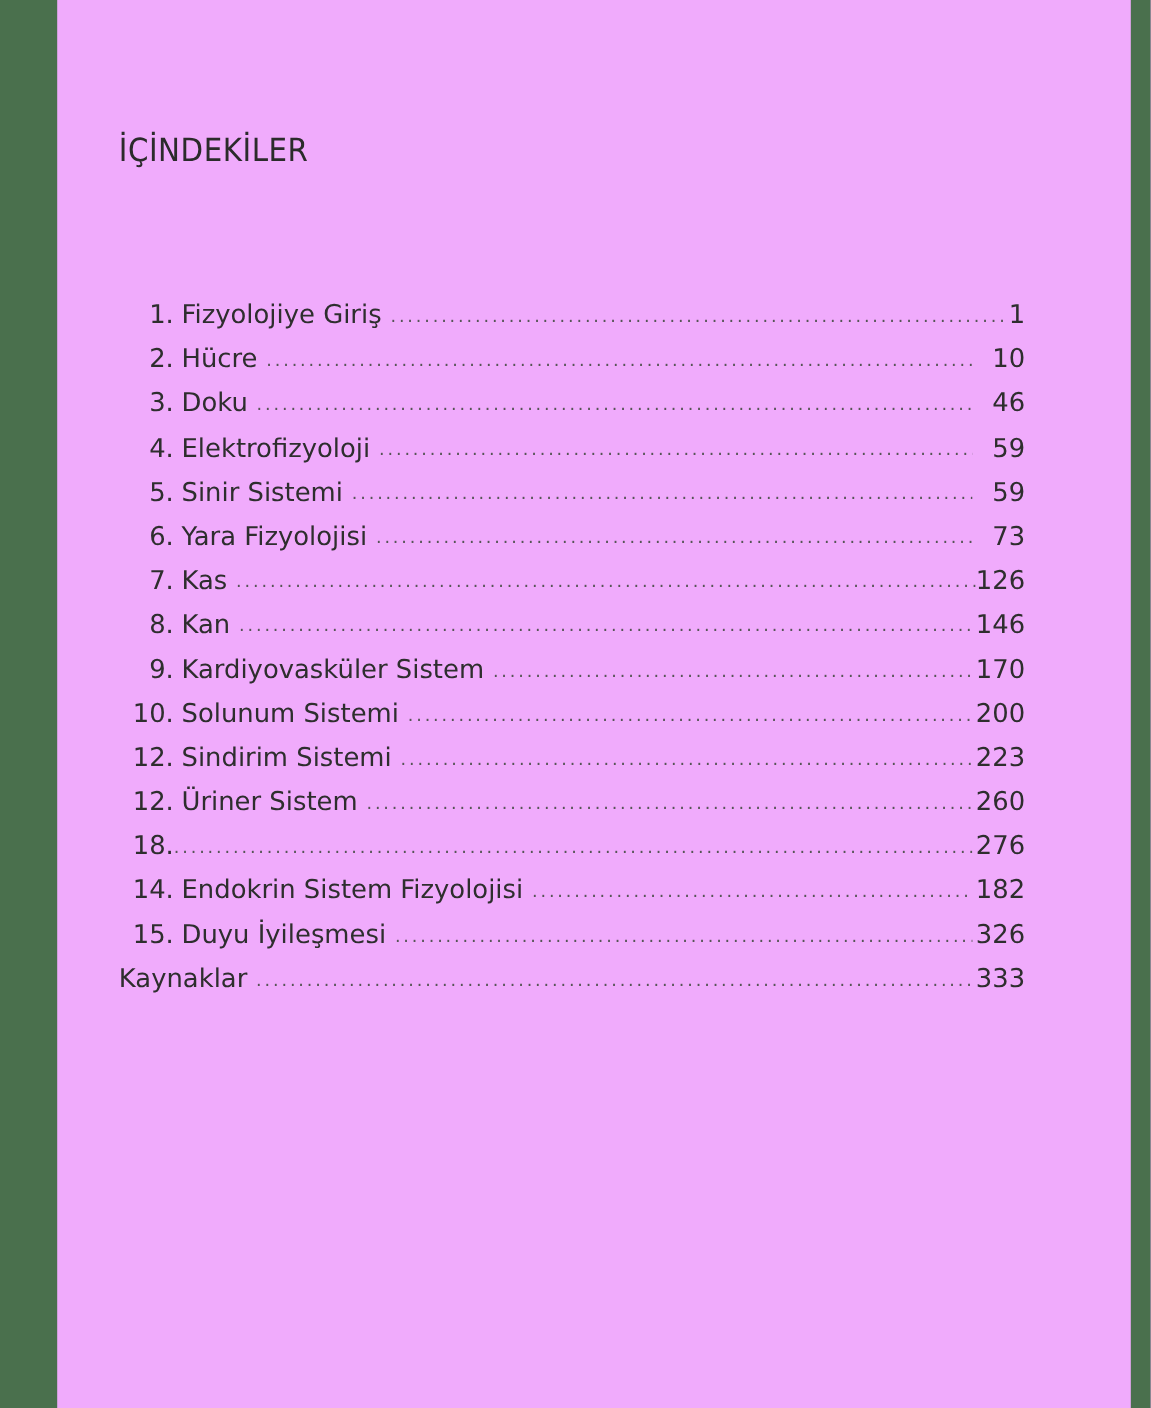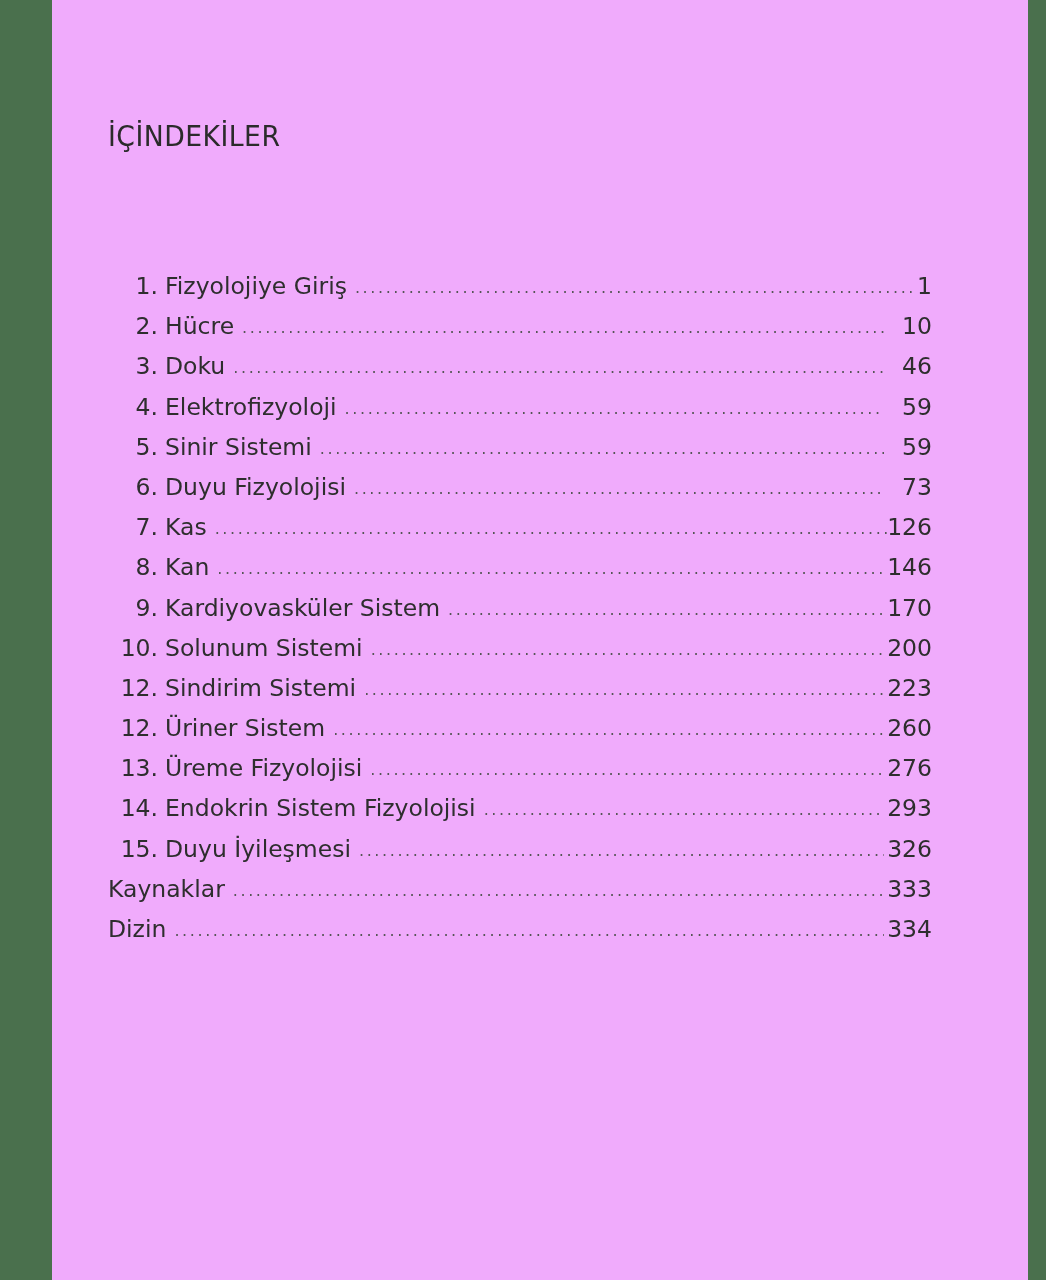--- a/index.html
+++ b/index.html
@@ -126,21 +126,21 @@
       <span class="toc-page">59</span>
     </div>
     <div class="toc-row">
       <span class="toc-num">5.</span>
       <span class="toc-label">Sinir Sistemi</span>
       <span class="toc-dots"></span>
       <span class="toc-page">59</span>
     </div>
     <div class="toc-row">
       <span class="toc-num">6.</span>
-      <span class="toc-label">Duyu Fizyolojisi</span>
+      <span class="toc-label">Yara Fizyolojisi</span>
       <span class="toc-dots"></span>
       <span class="toc-page">73</span>
     </div>
     <div class="toc-row tight-wide">
       <span class="toc-num">7.</span>
       <span class="toc-label">Kas</span>
       <span class="toc-dots"></span>
       <span class="toc-page">126</span>
     </div>
     <div class="toc-row">
@@ -167,43 +167,36 @@
       <span class="toc-dots"></span>
       <span class="toc-page">223</span>
     </div>
     <div class="toc-row">
       <span class="toc-num">12.</span>
       <span class="toc-label">Üriner Sistem</span>
       <span class="toc-dots"></span>
       <span class="toc-page">260</span>
     </div>
     <div class="toc-row">
-      <span class="toc-num">13.</span>
-      <span class="toc-label">Üreme Fizyolojisi</span>
+      <span class="toc-num">18.</span>
       <span class="toc-dots"></span>
       <span class="toc-page">276</span>
     </div>
     <div class="toc-row">
       <span class="toc-num">14.</span>
       <span class="toc-label">Endokrin Sistem Fizyolojisi</span>
       <span class="toc-dots"></span>
-      <span class="toc-page">293</span>
+      <span class="toc-page">182</span>
     </div>
     <div class="toc-row">
       <span class="toc-num">15.</span>
       <span class="toc-label">Duyu İyileşmesi</span>
       <span class="toc-dots"></span>
       <span class="toc-page">326</span>
     </div>
     <div class="toc-row plain">
 
       <span class="toc-label">Kaynaklar</span>
       <span class="toc-dots"></span>
       <span class="toc-page">333</span>
     </div>
-    <div class="toc-row plain">
-
-      <span class="toc-label">Dizin</span>
-      <span class="toc-dots"></span>
-      <span class="toc-page">334</span>
-    </div>
   </div>
 </div>
 
 </body></html>

